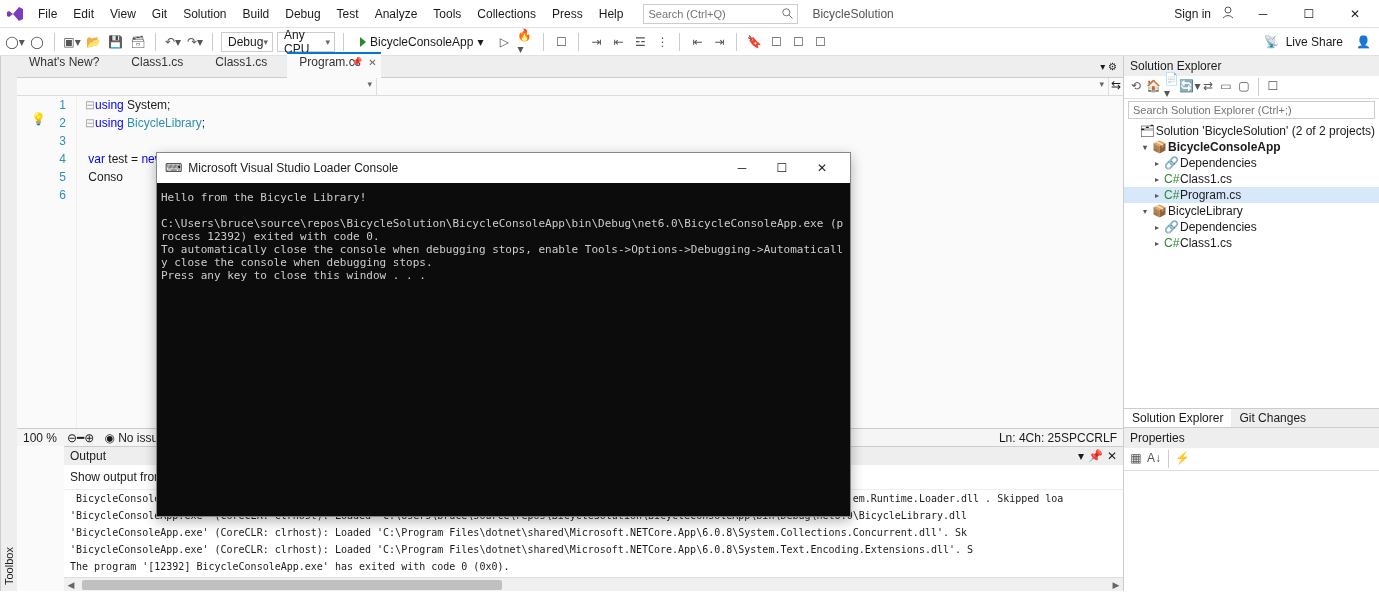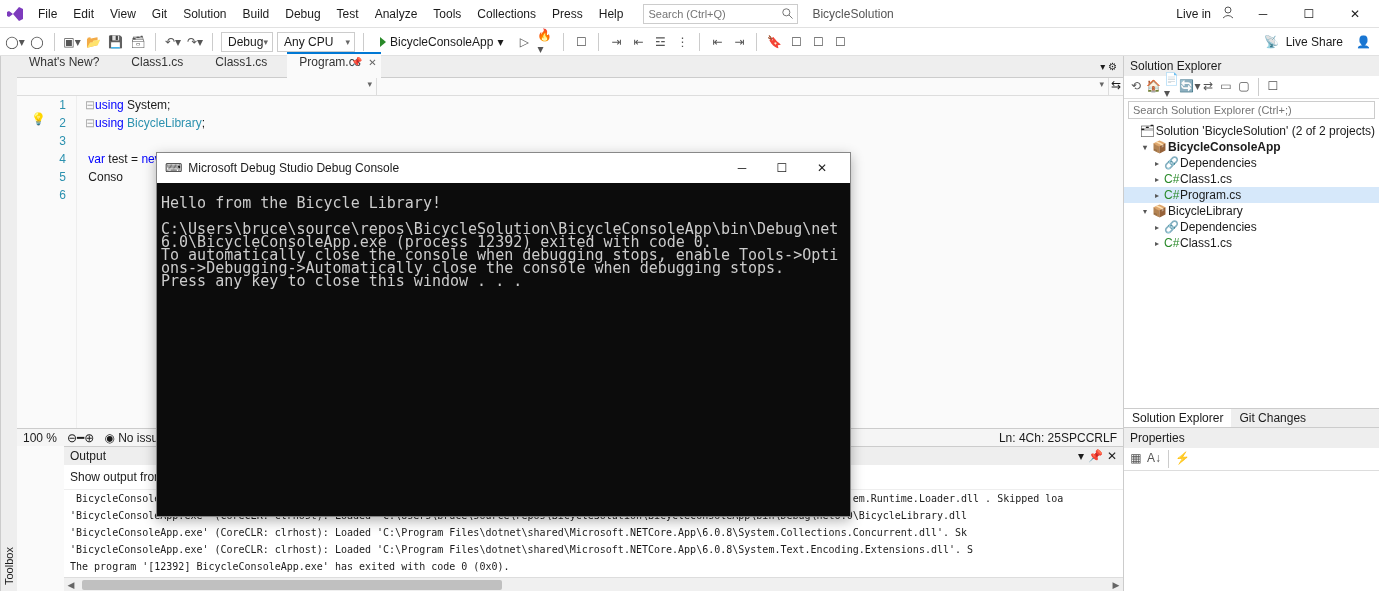--- a/index.html
+++ b/index.html
@@ -64,21 +64,21 @@
 .tree-row .icon { width:14px; text-align:center; }
 .tree-row.bold { font-weight:bold; }
 .panel-tabs { display:flex; border-top:1px solid #ccc; background:#eee; font-size:11px; }
 .panel-tabs .ptab { padding:2px 8px; }
 .panel-tabs .ptab.active { background:#fff; }
 .props { border-top:1px solid #ccc; }
 .console-window { position:absolute; left:156px; top:152px; width:695px; height:365px; background:#fff; border:1px solid #888; box-shadow:0 4px 12px rgba(0,0,0,0.3); z-index:50; display:flex; flex-direction:column; }
 .console-title { height:30px; display:flex; align-items:center; padding:0 8px; gap:6px; font-size:12px; }
 .console-title .ctl-btns { margin-left:auto; display:flex; }
 .console-title .ctl-btn { width:40px; height:30px; display:flex; align-items:center; justify-content:center; }
-.console-body { flex:1; background:#0c0c0c; color:#ccc; font-family:Consolas,monospace; font-size:15px; line-height:13px; padding:14px 4px; white-space:pre-wrap; word-break:break-all; }
+.console-body { flex:1; background:#0c0c0c; color:#ccc; font-family:Consolas,monospace; font-size:11px; line-height:13px; padding:8px 4px; white-space:pre-wrap; word-break:break-all; }
 .ind { display:inline-block; }
 .ind-0 { width:10px;} .ind-1{width:22px;}
 </style>
 </head>
 <body>
 
 <div class="menubar">
   <span class="vs-logo">
       <svg viewBox="0 0 18 18">
         <path d="M13 2 L7 9 L3 6 L1 7 L1 11 L3 12 L7 9 L13 16 L17 14 L17 4 Z" fill="#7d3bbd"></path>
@@ -99,21 +99,21 @@
   <span class="menu-item">Help</span>
   <div class="search-box">
     <input placeholder="Search (Ctrl+Q)" style="">
     <span class="mag"><svg viewBox="0 0 14 14">
           <circle cx="6" cy="6" r="4" stroke="#666" fill="none"></circle>
           <line x1="9" y1="9" x2="13" y2="13" stroke="#666"></line>
         </svg></span>
   </div>
   <span class="solution-name">BicycleSolution</span>
   <div class="title-right">
-    <span>Live in</span>
+    <span>Sign in</span>
     <span><svg width="14" height="14" viewBox="0 0 14 14">
           <circle cx="7" cy="5" r="3" stroke="#555" fill="none"></circle>
           <path d="M2 13 Q7 8 12 13" stroke="#555" fill="none"></path>
         </svg></span>
     <div class="title-btn">─</div>
     <div class="title-btn">☐</div>
     <div class="title-btn">✕</div>
   </div>
 </div>
 
@@ -125,21 +125,21 @@
   <span class="tb-icon">📂</span>
   <span class="tb-icon">💾</span>
   <span class="tb-icon">🗃</span>
   <span class="tb-sep"></span>
   <span class="tb-icon">↶▾</span>
   <span class="tb-icon">↷▾</span>
   <span class="tb-sep"></span>
   <div class="tb-combo" style="width:52px">
       <span>Debug</span>
     </div>
-  <div class="tb-combo" style="width:78px">
+  <div class="tb-combo" style="width:58px">
       <span>Any CPU</span>
     </div>
   <span class="tb-sep"></span>
   <div class="start-btn"><span class="tri"></span><span>BicycleConsoleApp</span> ▾</div>
   <span class="tb-icon">▷</span>
   <span class="tb-icon">🔥▾</span>
   <span class="tb-sep"></span>
   <span class="tb-icon">☐</span>
   <span class="tb-sep"></span>
   <span class="tb-icon">⇥</span>
@@ -318,21 +318,21 @@
         <span class="tb-icon">⚡</span>
       </div>
       <div style="height:120px"></div>
     </div>
   </div>
 </div>
 
 <div class="console-window">
   <div class="console-title">
     <span>⌨</span>
-    <span>Microsoft Debug Studio Debug Console</span>
+    <span>Microsoft Visual Studio Loader Console</span>
     <div class="ctl-btns">
       <div class="ctl-btn">─</div>
       <div class="ctl-btn">☐</div>
       <div class="ctl-btn">✕</div>
     </div>
   </div>
   <div class="console-body">Hello from the Bicycle Library!
 
 C:\Users\bruce\source\repos\BicycleSolution\BicycleConsoleApp\bin\Debug\net6.0\BicycleConsoleApp.exe (process 12392) exited with code 0.
 To automatically close the console when debugging stops, enable Tools-&gt;Options-&gt;Debugging-&gt;Automatically close the console when debugging stops.

